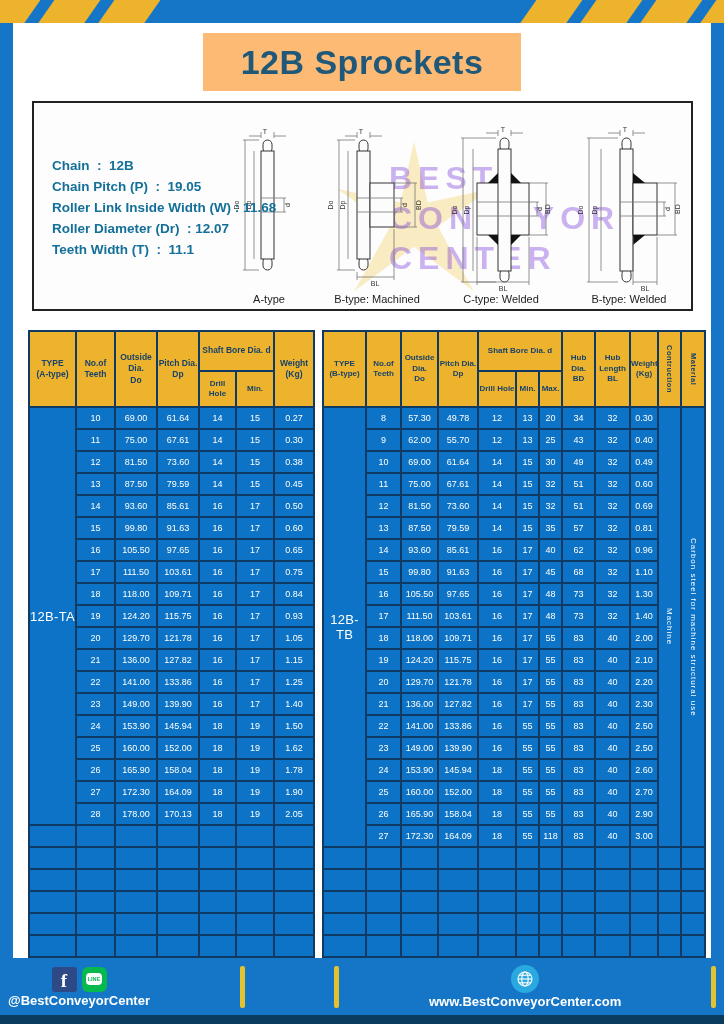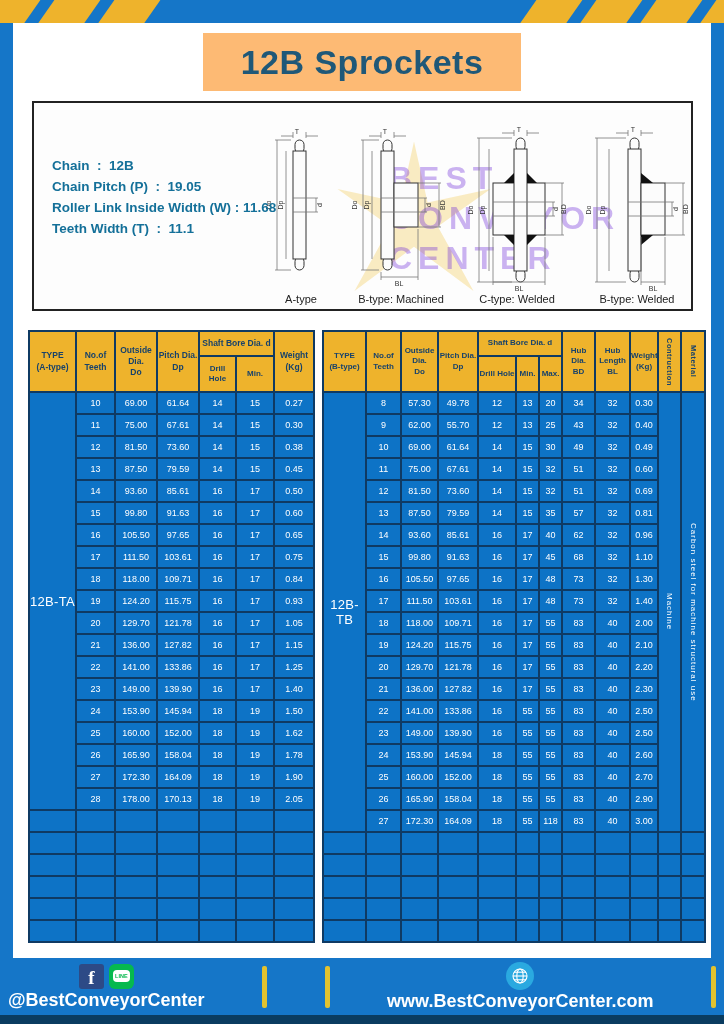--- a/index.html
+++ b/index.html
@@ -19,50 +19,50 @@
 
   
   .info-box { position: relative; margin: 10px 18px 0 19px; height: 210px; border: 2px solid #222; background: #fdfdfd; overflow: hidden; }
   .specs { position: absolute; left: 18px; top: 52px; z-index: 2; }
   .spec-line { font-size: 13.5px; font-weight: bold; color: #147099; line-height: 21px; white-space: pre; }
 
   .watermark-star { position: absolute; left: 295px; top: 35px; opacity: 0.35; z-index: 0; }
   .watermark-text { position: absolute; left: 355px; top: 55px; z-index: 0; opacity: 0.35;
     color: #6d28d9; font-weight: bold; font-size: 32px; line-height: 40px; letter-spacing: 6px; }
 
-  .diagrams { position: absolute; right: 0; bottom: 4px; display: flex; align-items: flex-end; gap: 14px; z-index: 1; }
+  .diagrams { position: absolute; right: 8px; bottom: 4px; display: flex; align-items: flex-end; gap: 22px; z-index: 1; }
   .diagram { display: flex; flex-direction: column; align-items: center; }
   .diagram-label { font-size: 11px; color: #222; margin-top: 1px; white-space: nowrap; }
   .dim { stroke: #777; stroke-width: 0.8; fill: none; }
   .part { fill: #fcfcfc; stroke: #333; stroke-width: 1; }
   .weld { fill: #111; }
   .dimtext { font-size: 7px; fill: #333; }
 
   
   .tables-row { display: flex; align-items: flex-start; margin: 19px 13px 0 15px; gap: 7px; }
   table { border-collapse: collapse; table-layout: fixed; }
   .tblA { width: 283px; }
   .tblB { width: 382px; }
   th, td { border: 2px solid #0f3a63; text-align: center; vertical-align: middle; padding: 0; }
   th { background: #eeb32c; color: #17426b; font-weight: bold; font-size: 8.5px; line-height: 1.3; white-space: pre-line; }
   .tblB th { font-size: 8px; }
-  .gh { height: 25px; }
+  .gh { height: 40px; }
   .sh { height: 36px; font-size: 8px; }
   tbody td { background: #0d73c6; color: #ffffff; font-size: 9px; height: 22px; }
   td.type-cell { font-size: 13px; letter-spacing: 0.3px; }
   th.vert { writing-mode: vertical-rl; font-size: 7.5px; padding: 2px 0; letter-spacing: 0.5px; }
   td.vert-cell { writing-mode: vertical-rl; font-size: 8px; letter-spacing: 1px; }
 
   
   .footer { position: absolute; left: 0; right: 0; bottom: 0; height: 66px; background: #1576c8;
     display: flex; align-items: center; justify-content: space-between; padding: 2px 8px 10px; }
   .bottom-strip { position: absolute; left: 0; right: 0; bottom: 0; height: 9px; background: #0a3c60; }
   .f-item { display: flex; flex-direction: column; align-items: center; gap: 1px; }
   .f-icons { display: flex; gap: 5px; align-items: center; }
-  .f-text { color: #ffffff; font-weight: bold; font-size: 18px; white-space: nowrap; text-align: center; }
+  .f-text { color: #ffffff; font-weight: bold; font-size: 13px; white-space: nowrap; text-align: center; }
   .f-sep { width: 5px; height: 42px; background: #e2c22e; border-radius: 2px; }
   .fb-icon { width: 25px; height: 25px; background: #2d4a86; border-radius: 3px; color: #fff;
     font-weight: bold; font-size: 19px; display: flex; align-items: flex-end; justify-content: center; line-height: 1.1;
     font-family: "Liberation Serif", serif; }
   .line-icon { width: 25px; height: 25px; background: #06b94e; border-radius: 6px; display: flex; align-items: center; justify-content: center; }
   .line-bubble { background: #fff; border-radius: 4px; padding: 3px 2px; color: #06b94e; font-size: 5.5px; font-weight: bold; }
   .circle { width: 28px; height: 28px; border-radius: 50%; display: flex; align-items: center; justify-content: center; }
   .circle.red { background: #bf3434; }
   .circle.cyan { background: #2aa9e0; }
   .circle.yellow { background: #f0c232; }
@@ -96,20 +96,21 @@
       <div class="watermark-text">
         <div>BEST</div>
         <div>CONVEYOR</div>
         <div>CENTER</div>
       </div>
 
       <div class="specs">
         <div class="spec-line">Chain  :  12B</div>
         <div class="spec-line">Chain Pitch (P)  :  19.05</div>
         <div class="spec-line">Roller Link Inside Width (W) : 11.68</div>
+        <div class="spec-line">Roller Diameter (Dr)  : 12.07</div>
         <div class="spec-line">Teeth Width (T)  :  11.1</div>
       </div>
 
       <div class="diagrams">
 
         <div class="diagram">
           <svg width="72" height="166" viewBox="0 0 72 166">
             <line class="dim" x1="28" y1="12" x2="28" y2="6"></line>
               <line class="dim" x1="41" y1="12" x2="41" y2="6"></line>
             <line class="dim" x1="16" y1="10" x2="28" y2="10"></line>

